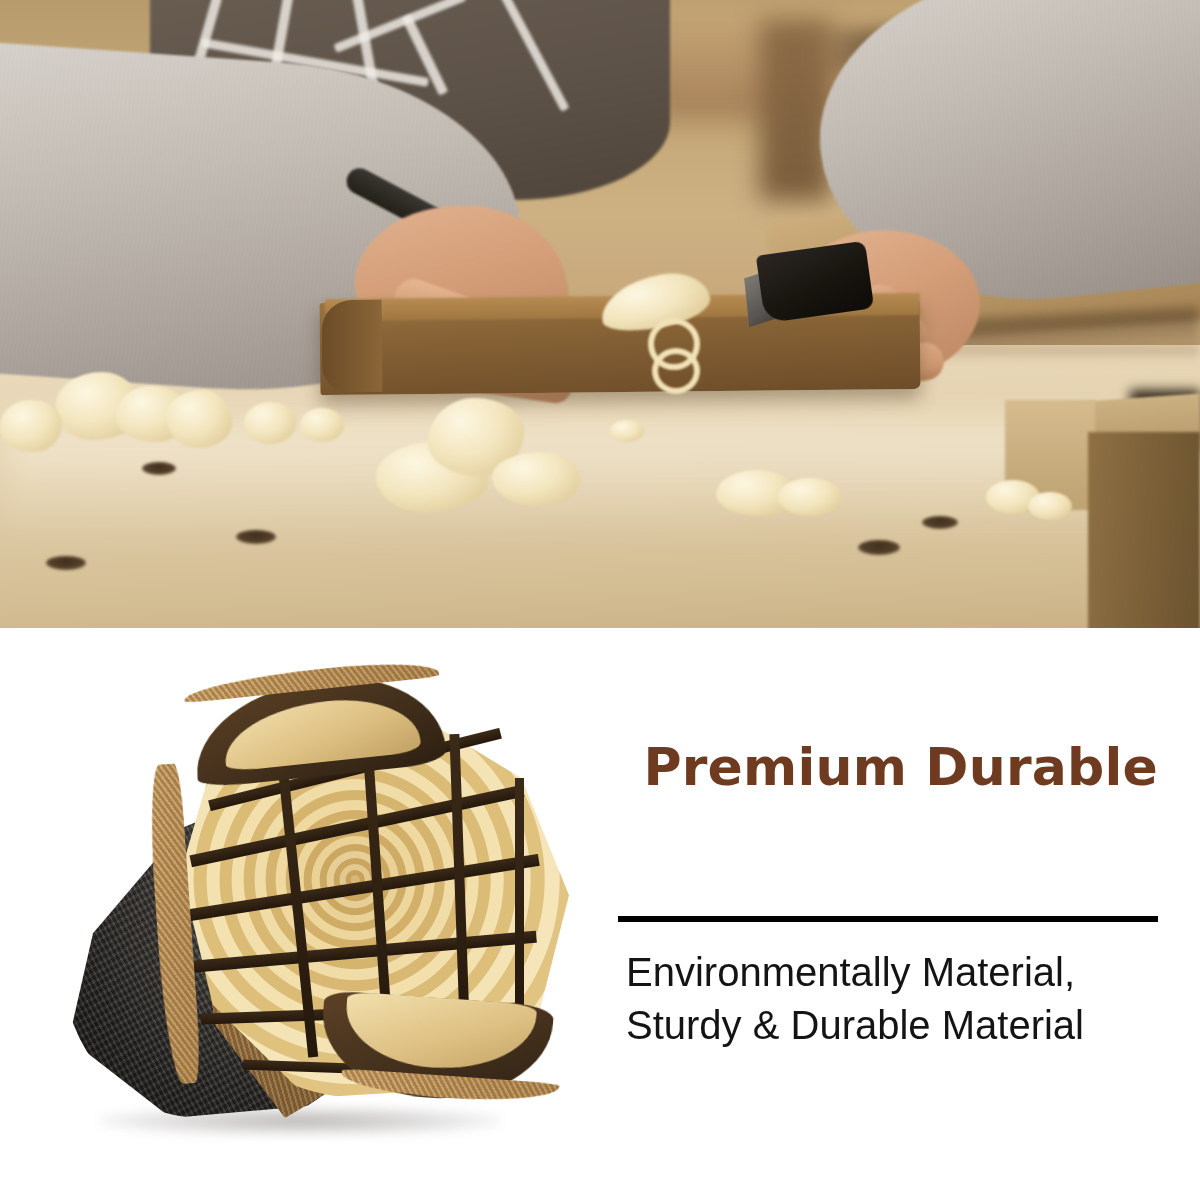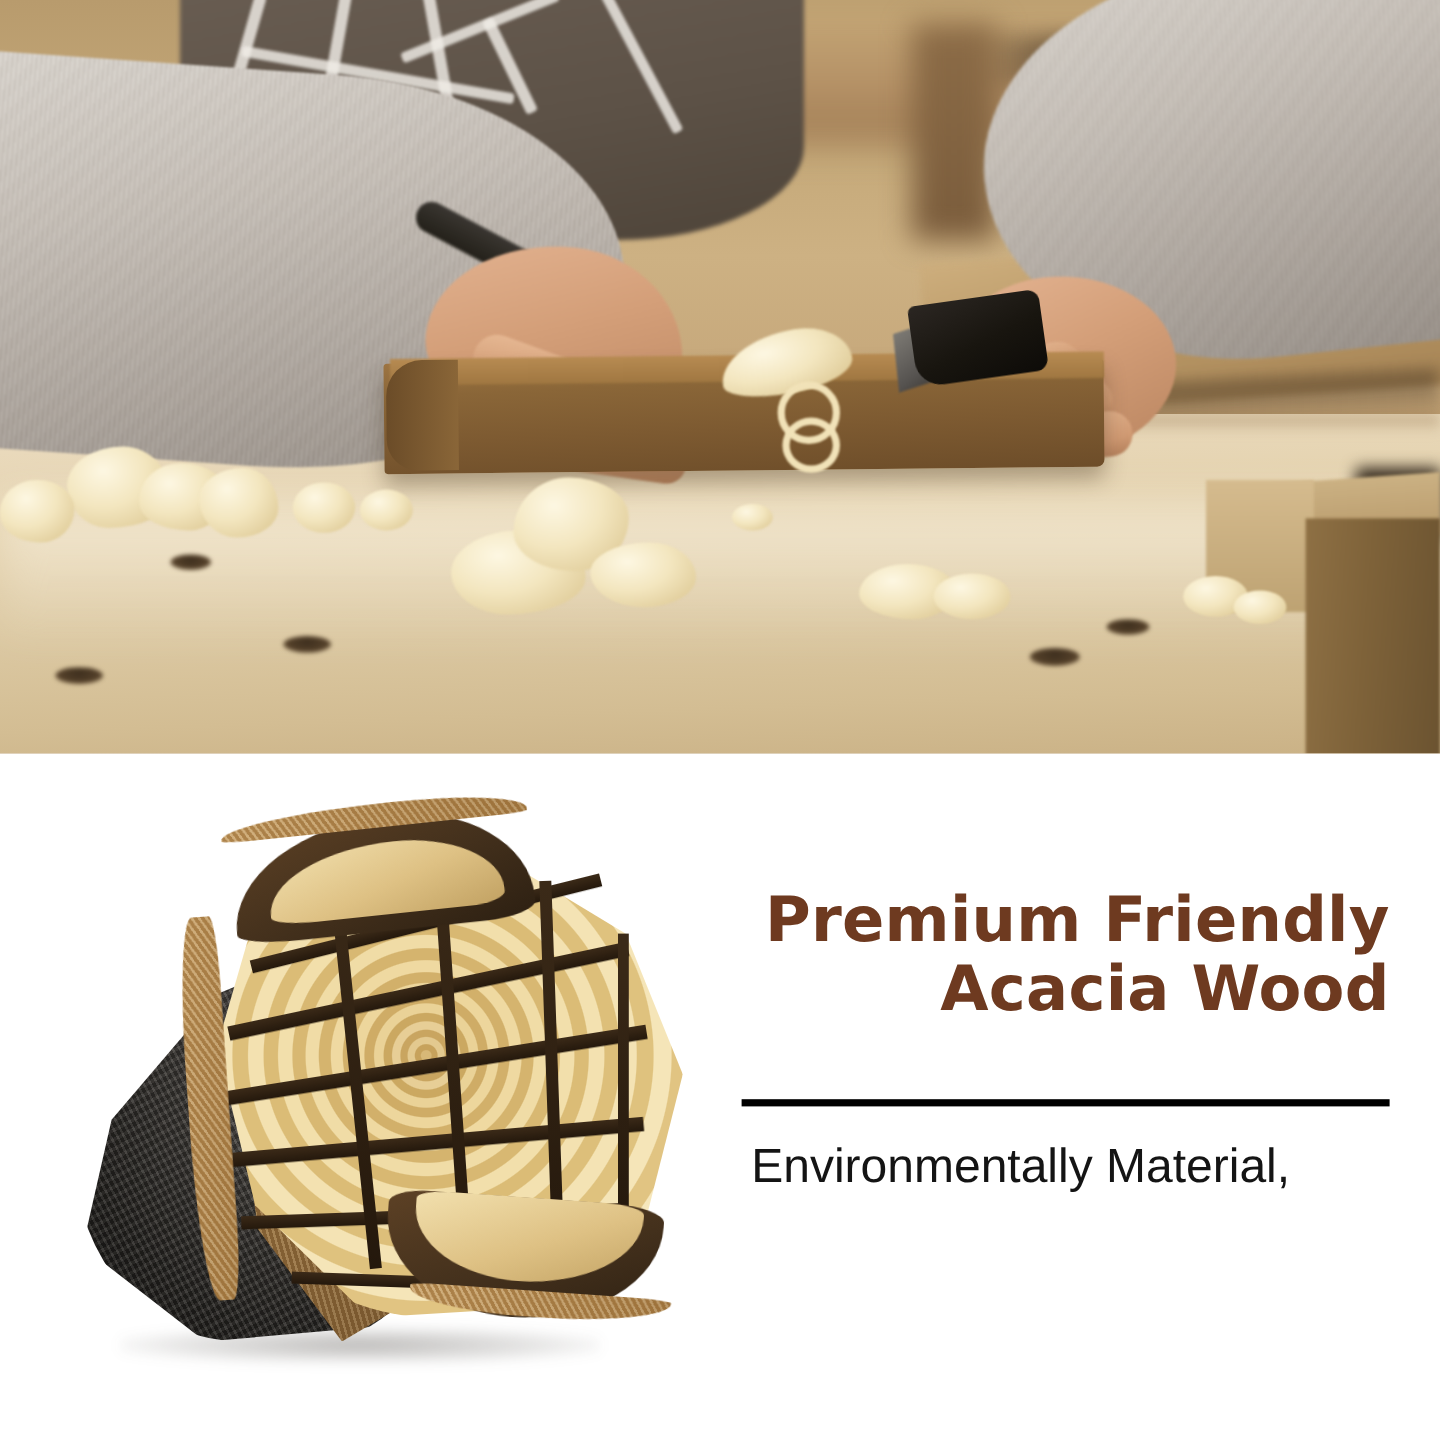--- a/index.html
+++ b/index.html
@@ -572,25 +572,25 @@
       <div class="curl-outer" style="left:266px; top:330px; width:230px; height:100px; border-radius:16% 20% 56% 50% / 12% 14% 88% 84%; transform:rotate(4deg);"></div>
       <div class="curl-inner" style="left:290px; top:330px; width:190px; height:70px; border-radius:14% 18% 54% 48% / 10% 12% 86% 82%; transform:rotate(4deg);"></div>
       <div class="cork-edge" style="left:286px; top:408px; width:218px; height:22px; border-radius:12% 16% 54% 48% / 10% 12% 88% 84%; transform:rotate(4deg);"></div>
 
       <div class="cork-edge" style="left:102px; top:96px; width:34px; height:320px; border-radius:40% 18% 22% 46%; transform:rotate(-4deg);"></div>
     </div>
 
     <div class="text-block">
 
       <div class="headline">
-        <span class="line1">Premium Friendly</span>
-        <span class="line2">Acacia Wood</span>
+        <span class="line1">Premium Durable</span>
       </div>
 
       <div class="rule"></div>
 
       <div class="subhead">
         <span class="sline">Environmentally Material,</span>
+        <span class="sline">Sturdy &amp; Durable Material</span>
       </div>
 
     </div>
   </div>
 </div>
 
 </body></html>

